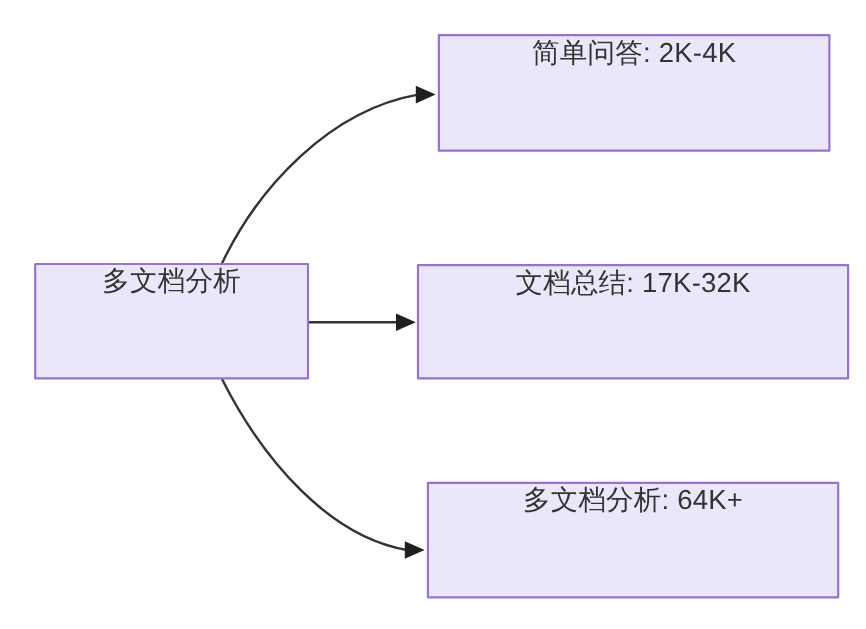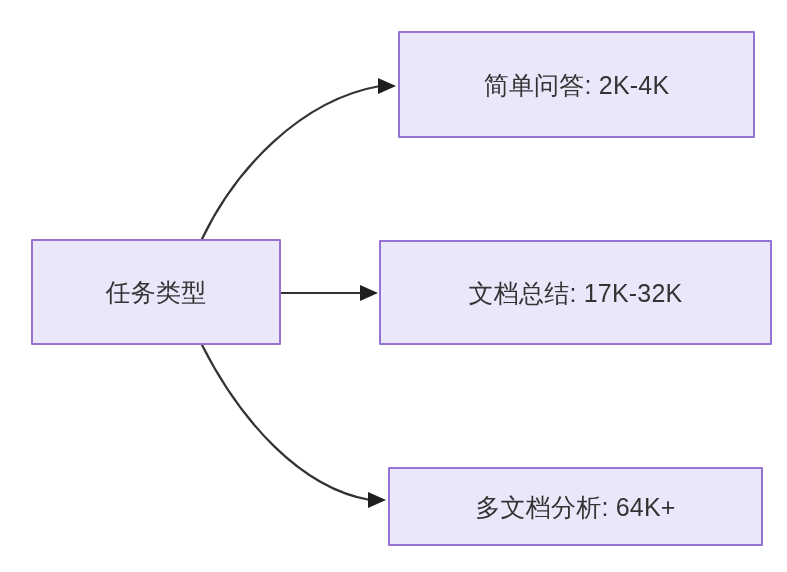--- a/index.html
+++ b/index.html
@@ -24,36 +24,36 @@
     height: 572px;
     pointer-events: none;
   }
   .node {
     position: absolute;
     box-sizing: border-box;
     background: #ebe7fa;
     border: 2px solid #9673d3;
     border-radius: 1px;
     display: flex;
-    align-items: center;
+    align-items: flex-start;
     justify-content: center;
     z-index: 2;
   }
   .node-label {
     color: #333333;
     font-size: 25px;
     line-height: 1.2;
     letter-spacing: 0.2px;
     white-space: nowrap;
     text-align: center;
   }
   #node-root   { left: 31px;  top: 239px; width: 250px; height: 106px; }
   #node-qa     { left: 398px; top: 31px;  width: 357px; height: 107px; }
   #node-sum    { left: 379px; top: 240px; width: 393px; height: 105px; }
-  #node-multi  { left: 388px; top: 467px; width: 375px; height: 79px; }
+  #node-multi  { left: 388px; top: 438px; width: 375px; height: 106px; }
   .edge-path {
     fill: none;
     stroke: #333333;
     stroke-width: 2.2;
     stroke-linecap: round;
   }
   .arrow-head {
     fill: #1f1f1f;
     stroke: none;
   }
@@ -75,21 +75,21 @@
       <polygon class="arrow-head" points="378,293 360,285 360,301"></polygon>
     </g>
 
     <g>
       <path class="edge-path" d="M 202 345 C 240 420 300 488 370 500"></path>
       <polygon class="arrow-head" points="386,500 368,492 368,508"></polygon>
     </g>
   </svg>
 
   <div class="node" id="node-root">
-    <span class="node-label">任务类型</span>
+    <span class="node-label">多文档分析</span>
   </div>
 
   <div class="node" id="node-qa">
     <span class="node-label">简单问答: 2K-4K</span>
   </div>
 
   <div class="node" id="node-sum">
     <span class="node-label">文档总结: 17K-32K</span>
   </div>
 

